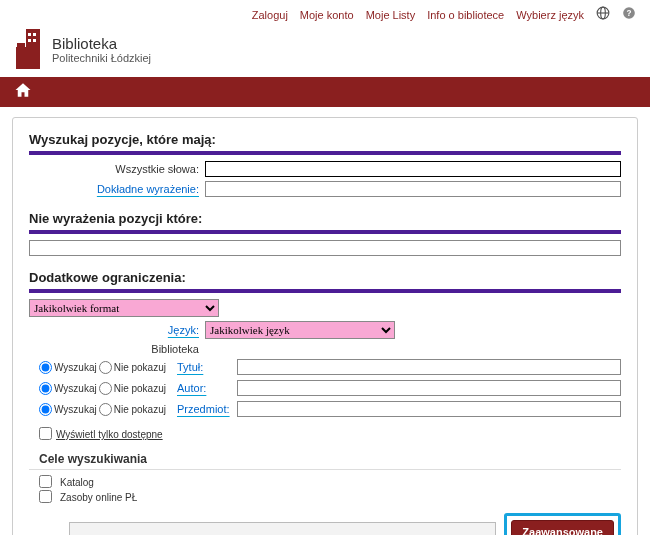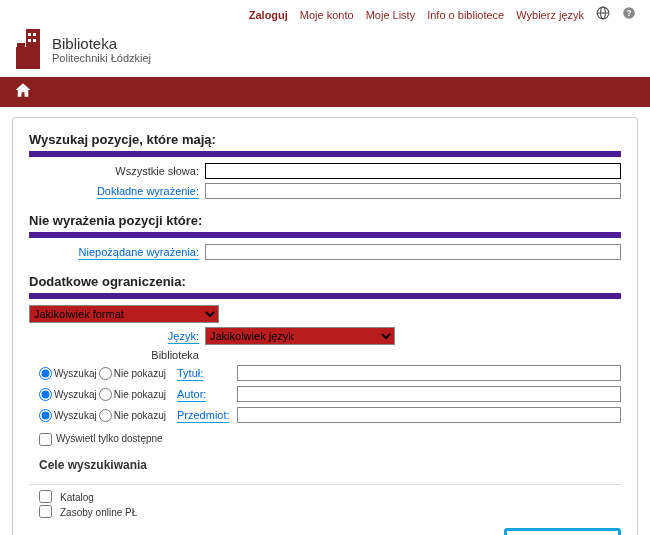--- a/index.html
+++ b/index.html
@@ -1,56 +1,56 @@
 <!DOCTYPE html>
 <html><head>
 <meta charset="utf-8">
 <style>
   * { box-sizing: border-box; margin: 0; padding: 0; }
   body { font-family: Arial, sans-serif; font-size: 11px; color: #333; background: #fff; width: 650px; }
   
   
   .topnav { display: flex; justify-content: flex-end; align-items: center; padding: 6px 14px 4px; gap: 12px; font-size: 11px; }
   .topnav a { color: #8a1f1f; text-decoration: none; }
-  .topnav a.login { font-weight: bold; color: #8a1f1f; }
+  .topnav a.login { font-weight: normal; color: #8a1f1f; }
   .topnav .icon { color: #555; font-size: 14px; cursor: default; }
   
   
   .logo-row { display: flex; align-items: center; padding: 0 14px 6px; gap: 8px; }
   .logo-svg { width: 30px; height: 44px; }
   .logo-text .t1 { font-size: 15px; color: #333; }
   .logo-text .t2 { font-size: 11px; color: #555; }
   
   
   .redbar { background: #8a1f1f; height: 30px; display: flex; align-items: center; padding: 0 14px; }
   .home-icon { color: #fff; font-size: 16px; }
   
   
   .panel { margin: 10px 12px 8px; border: 1px solid #ccc; border-radius: 3px; padding: 14px 16px; background: #fff; }
   
-  .section-head { font-size: 13px; font-weight: bold; color: #222; border-bottom: 6px solid #4c1d95; padding-bottom: 4px; margin-bottom: 6px; }
+  .section-head { font-size: 13px; font-weight: bold; color: #222; border-bottom: 4px solid #4c1d95; padding-bottom: 4px; margin-bottom: 6px; }
   .section { margin-bottom: 14px; }
   
   .row { display: flex; align-items: center; margin-bottom: 4px; gap: 6px; }
   .row .lbl { width: 170px; font-size: 11px; color: #333; padding-left: 10px; text-align: right; }
   .row .lbl.link { color: #0066cc; text-decoration: underline; text-decoration-color: #00a0d6; text-underline-offset: 3px; cursor: pointer; }
   .row input[type="text"] { flex: 1; height: 16px; border: 1px solid #888; font-size: 11px; padding: 0 2px; }
   .row input.strong { border: 1.5px solid #000; }
-  .row select { width: 190px; height: 18px; border: 1px solid #888; font-size: 11px; background: #b91c1c; }
+  .row select { width: 190px; height: 18px; border: 1px solid #888; font-size: 11px; background: #f9a8d4; font-family: Liberation Serif, serif; }
   
   .radio-row { display: flex; align-items: center; margin-bottom: 5px; gap: 8px; padding-left: 10px; }
   .radio-group { width: 130px; display: flex; align-items: center; gap: 2px; font-size: 10px; white-space: nowrap; }
   .radio-group input { margin: 0; }
   .field-lbl { width: 52px; color: #0066cc; text-decoration: underline; text-decoration-color: #00a0d6; text-underline-offset: 3px; font-size: 11px; cursor: pointer; }
   .radio-row input[type="text"] { flex: 1; height: 16px; border: 1px solid #888; font-size: 11px; }
   
-  .chk-row { display: flex; align-items: flex-start; gap: 4px; padding-left: 10px; font-size: 10px; margin-top: 10px; }
+  .chk-row { display: flex; align-items: flex-end; gap: 4px; padding-left: 10px; font-size: 10px; margin-top: 10px; text-decoration: underline; }
   
   .targets { margin-top: 12px; }
-  .targets .t-head { font-size: 12px; font-weight: bold; border-bottom: 1px solid #ddd; padding-bottom: 12px; margin-bottom: 5px; padding-left: 10px; }
+  .targets .t-head { font-size: 12px; font-weight: bold; border-bottom: 1px solid #ddd; padding-bottom: 3px; margin-bottom: 5px; padding-left: 10px; }
   .targets .t-item { display: flex; align-items: flex-end; gap: 8px; padding-left: 10px; font-size: 10px; margin-bottom: 2px; }
   
   .bottom-row { display: flex; align-items: center; gap: 8px; margin-top: 10px; }
   .bottom-row input[type="text"] { flex: 1; height: 20px; border: 1px solid #bbb; background: #f3f3f3; margin-left: 40px; }
   .adv-hl { border: 3px solid #16a4de; border-radius: 3px; padding: 4px; }
   .adv-btn { background: #8a1f1f; color: #fff; border: 1px solid #6d1414; border-radius: 3px; padding: 5px 10px; font-size: 11px; font-weight: bold; cursor: pointer; }
 </style>
 </head>
 <body>
 
@@ -109,21 +109,20 @@
     </div>
     <div class="row">
       <div class="lbl link">Dokładne wyrażenie:</div>
       <input type="text" style="">
     </div>
   </div>
 
   <div class="section">
     <div class="section-head">Nie wyrażenia pozycji które:</div>
     <div class="row">
-      <div class="lbl link">Niepożądane wyrażenia:</div>
       <input type="text" style="">
     </div>
   </div>
 
   <div class="section">
     <div class="section-head">Dodatkowe ograniczenia:</div>
     <div class="row">
       <select><option>Jakikolwiek format</option></select>
     </div>
     <div class="row">

